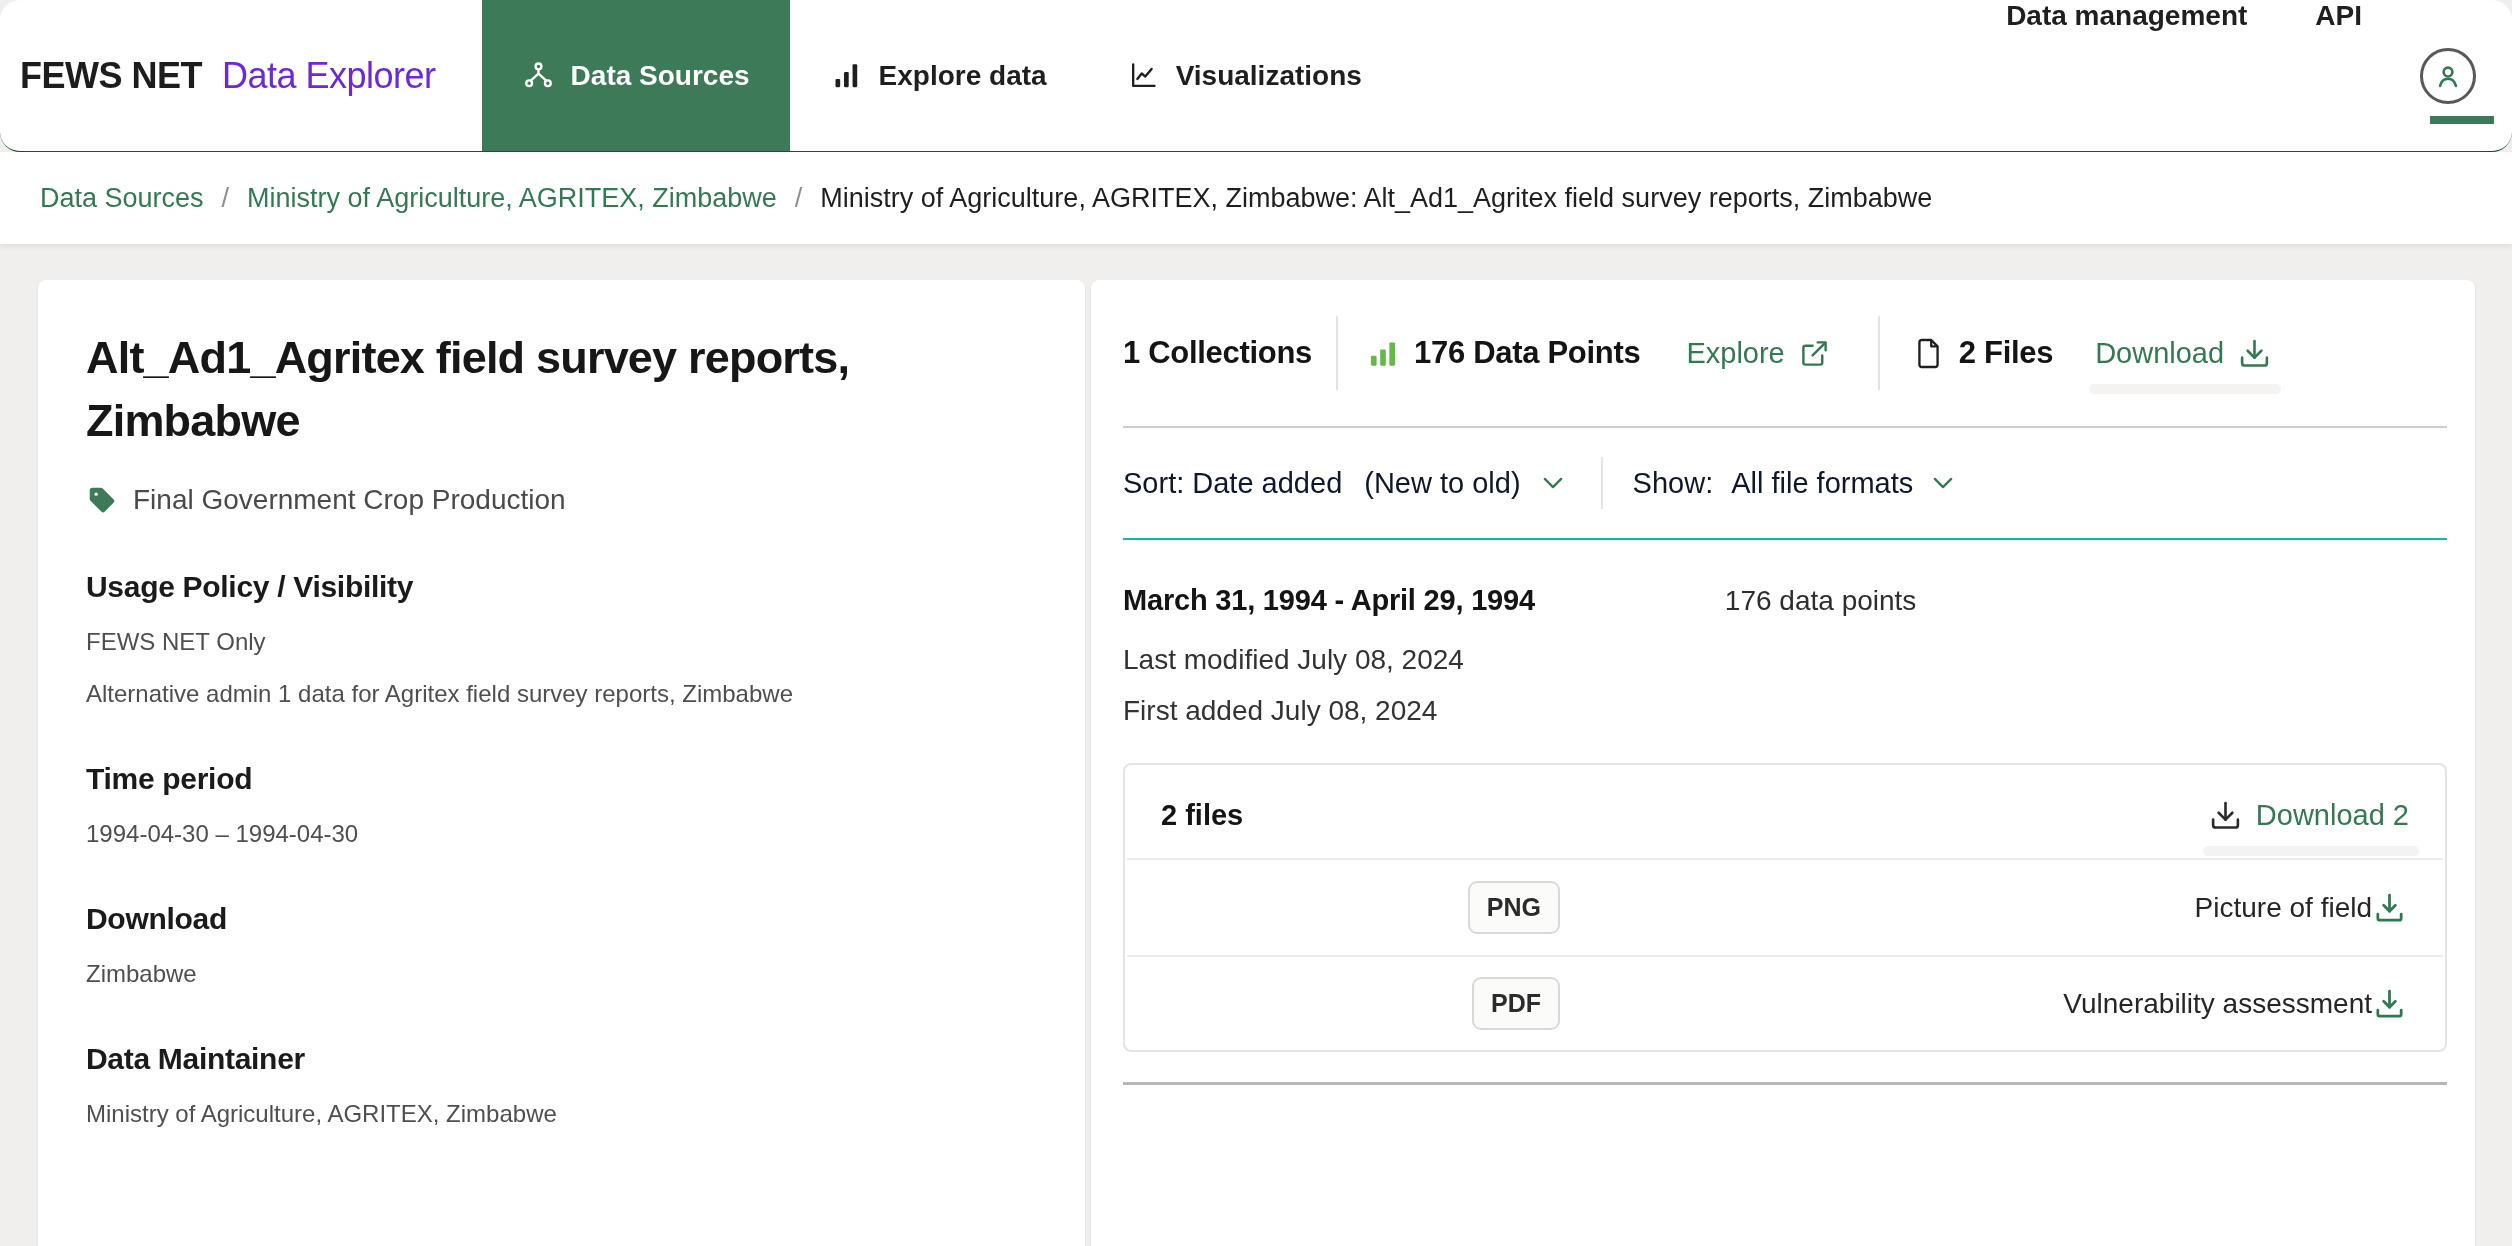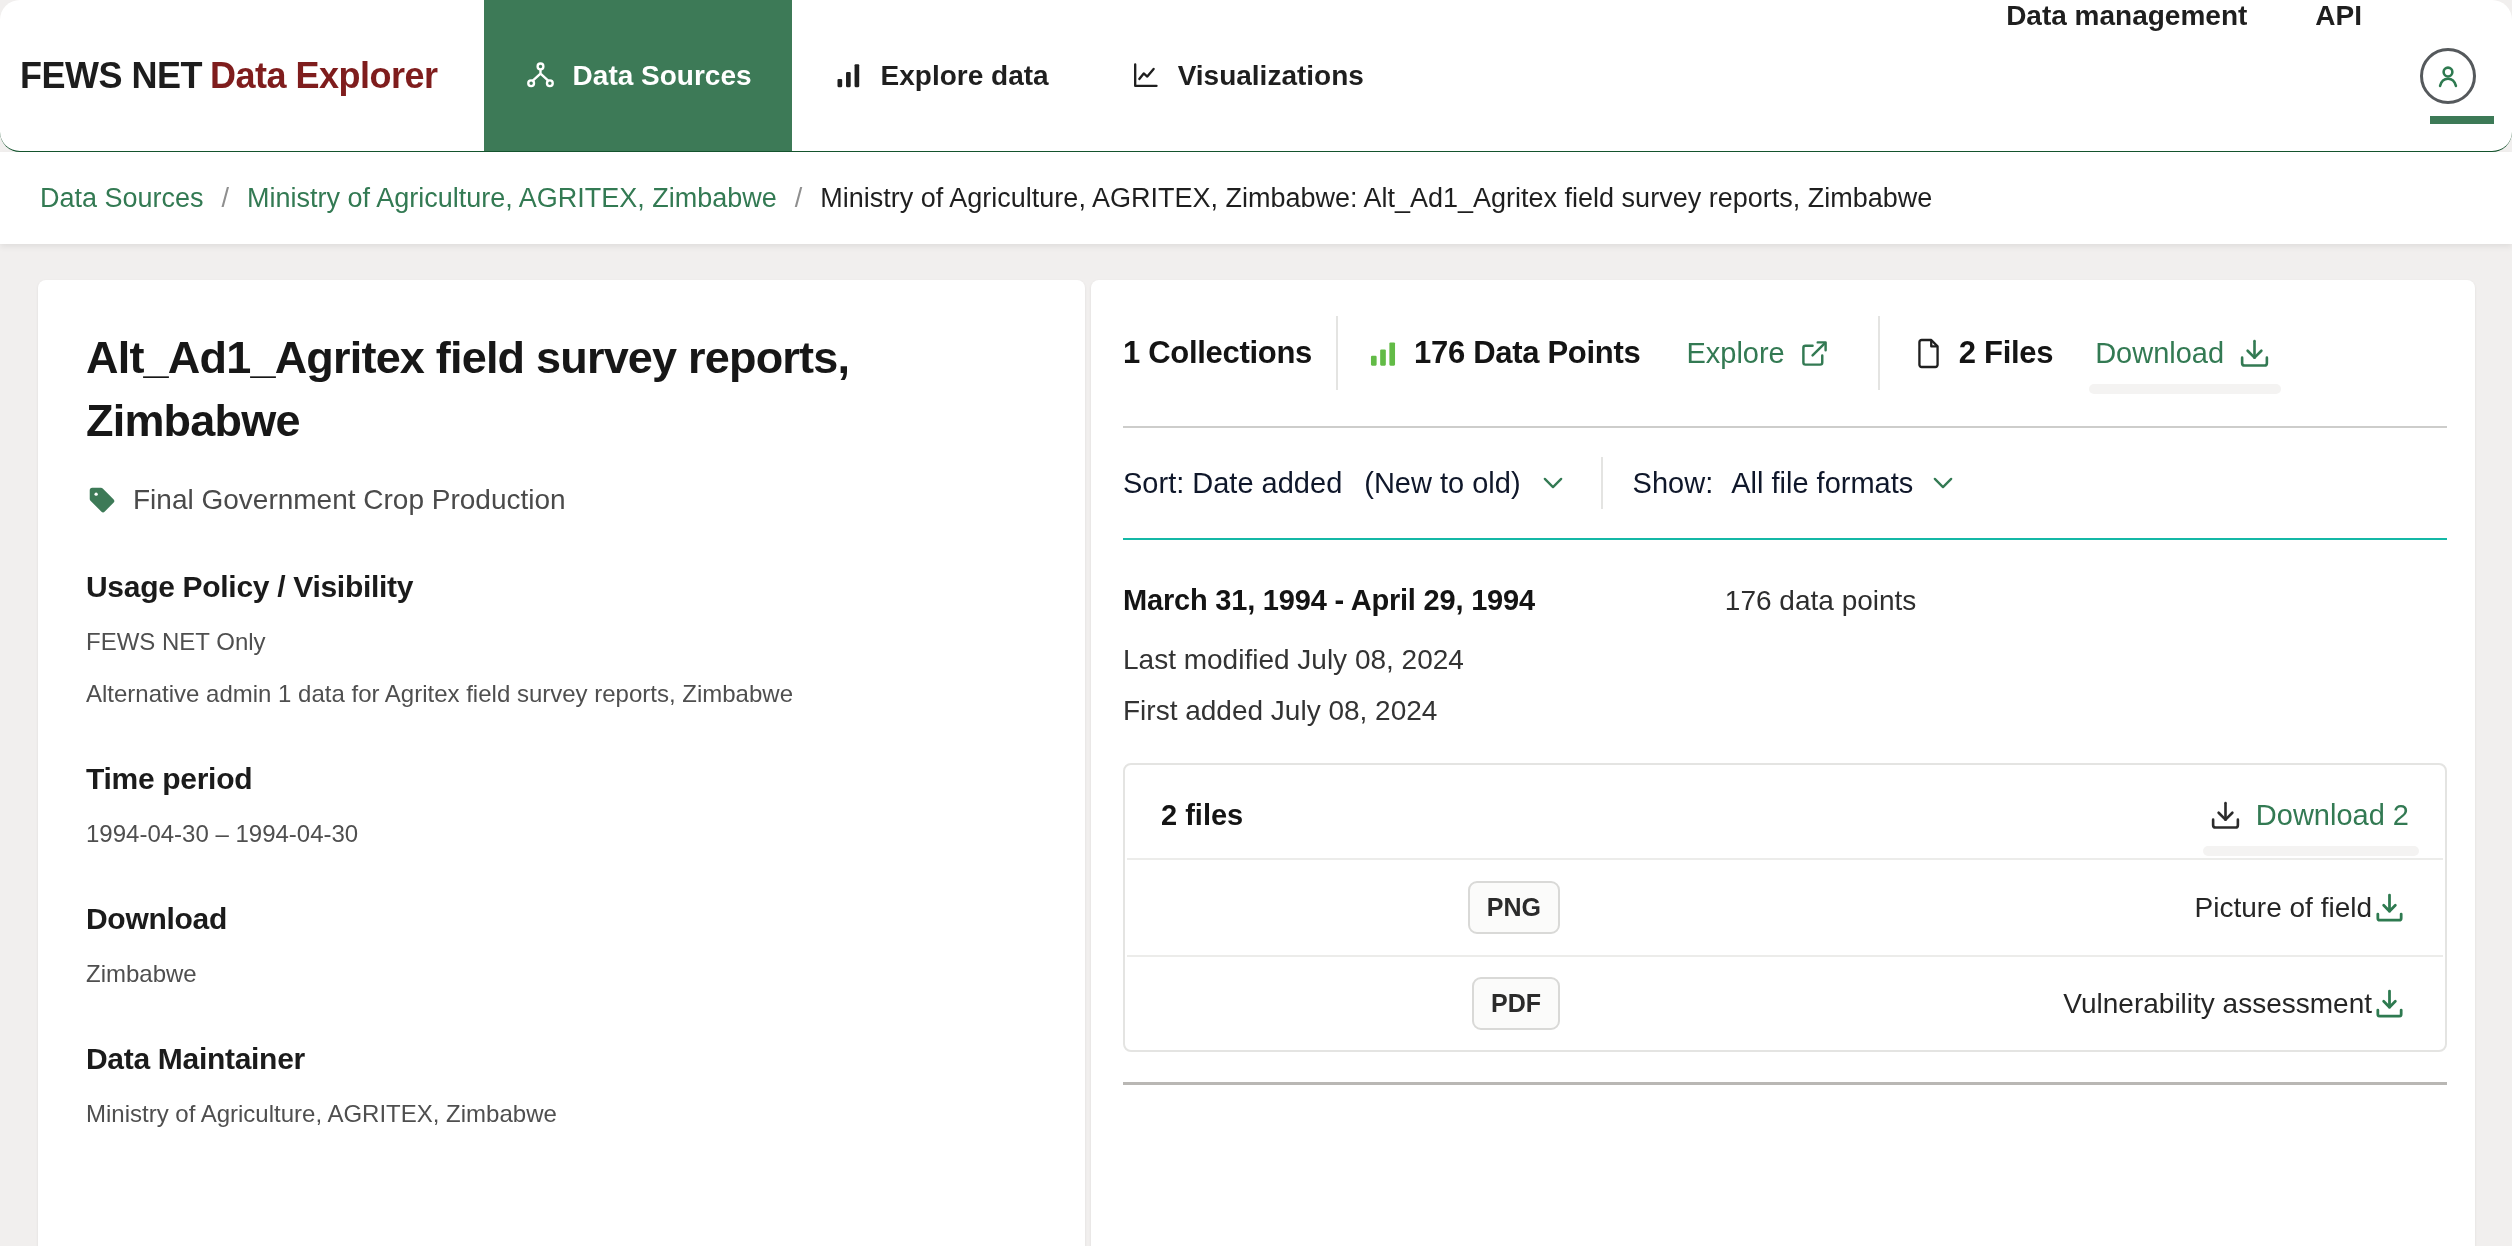--- a/index.html
+++ b/index.html
@@ -14,21 +14,21 @@
   
   .topnav {
     position:relative; height:152px; background:#ffffff;
     display:flex; align-items:stretch;
     border-bottom:1px solid #14532d;
     z-index:3;
     border-radius:20px;
   }
   .brand { display:flex; align-items:center; margin-left:20px; margin-right:46px; white-space:nowrap; }
   .brand .b1 { font-weight:bold; font-size:36px; letter-spacing:-0.5px; color:#1d1d1d; }
-  .brand .b2 { font-weight:700; font-size:36px; color:#7f1d1d; margin-left:8px; letter-spacing:-0.5px; }
+  .brand .b2 { font-weight:400; font-size:36px; color:#6d28d9; margin-left:20px; letter-spacing:-0.5px; }
   .nav-tab {
     display:flex; align-items:center; gap:16px;
     padding:0 40px; font-size:28px; font-weight:bold; color:#1f1f1f;
     cursor:pointer; white-space:nowrap;
   }
   .nav-tab.active { background:#3d7a57; color:#ffffff; }
   .nav-spacer { flex:1; }
   .nav-link { display:flex; align-items:flex-start; padding:0 34px; font-size:28px; font-weight:bold; color:#1f1f1f; cursor:pointer; white-space:nowrap; }
   .avatar-btn {
     align-self:center; margin:0 36px 0 24px;

